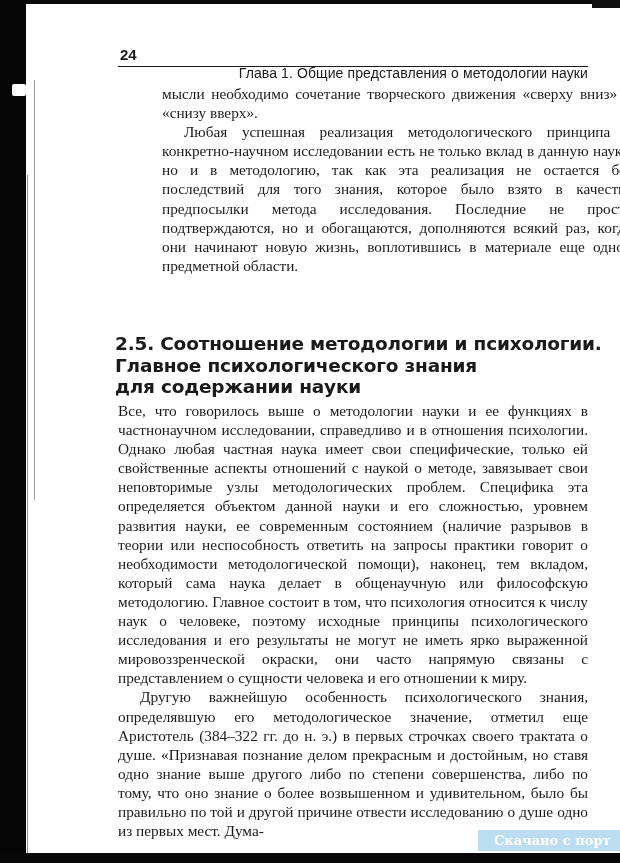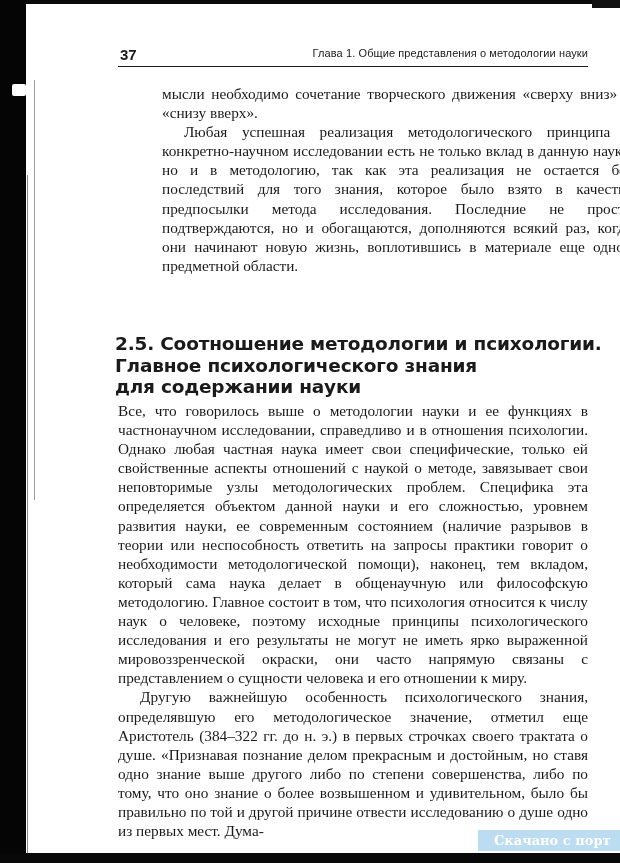--- a/index.html
+++ b/index.html
@@ -19,21 +19,21 @@
   .scan-tr { position: absolute; right: 0; top: 0; width: 28px; height: 8px; background: #111; }
 
   .page { position: absolute; left: 0; top: 0; width: 620px; height: 863px; }
 
   .running-head {
     position: absolute; left: 118px; top: 44px; width: 470px; height: 22px;
     border-bottom: 1.5px solid #1a1a1a;
     font-family: "Liberation Sans", "DejaVu Sans", sans-serif;
   }
   .page-number { position: absolute; left: 2px; top: 2px; font-size: 15px; font-weight: bold; }
-  .chapter-title { position: absolute; right: 0; top: 3px; font-size: 11px; letter-spacing: 0.1px; white-space: nowrap; }
+  .chapter-title { position: absolute; right: 0; top: 21px; font-size: 14px; letter-spacing: 0.1px; white-space: nowrap; }
 
   .body-text {
     position: absolute; left: 118px; width: 470px;
     font-size: 15.3px; line-height: 19.1px; text-align: justify;
   }
   .body-text p { margin: 0; text-indent: 0; }
   .body-text p.indent { text-indent: 22px; }
 
   .section-heading {
     position: absolute; left: 115px; top: 333px; width: 470px;
@@ -57,21 +57,21 @@
 <div class="page">
   <div class="scan-top"></div>
   <div class="scan-tr"></div>
   <div class="scan-left"></div>
   <div class="scan-left-notch"></div>
   <div class="scan-left-line1"></div>
   <div class="scan-left-line2"></div>
   <div class="scan-bottom"></div>
 
   <div class="running-head">
-    <span class="page-number">37</span>
+    <span class="page-number">24</span>
     <span class="chapter-title">Глава 1. Общие представления о методологии науки</span>
   </div>
 
   <div class="body-text" style="top: 84px; margin-left: 44px;">
     <p>мысли необходимо сочетание творческого движения «сверху вниз» и «снизу вверх».</p>
     <p class="indent">Любая успешная реализация методологического принципа в конкретно-научном исследовании есть не только вклад в данную науку, но и в методологию, так как эта реализация не остается без последствий для того знания, которое было взято в качестве предпосылки метода исследования. Последние не просто подтверждаются, но и обогащаются, дополняются всякий раз, когда они начинают новую жизнь, воплотившись в материале еще одной предметной области.</p>
   </div>
 
   <div class="section-heading">
     <span>2.5. Соотношение методологии и психологии.</span>

